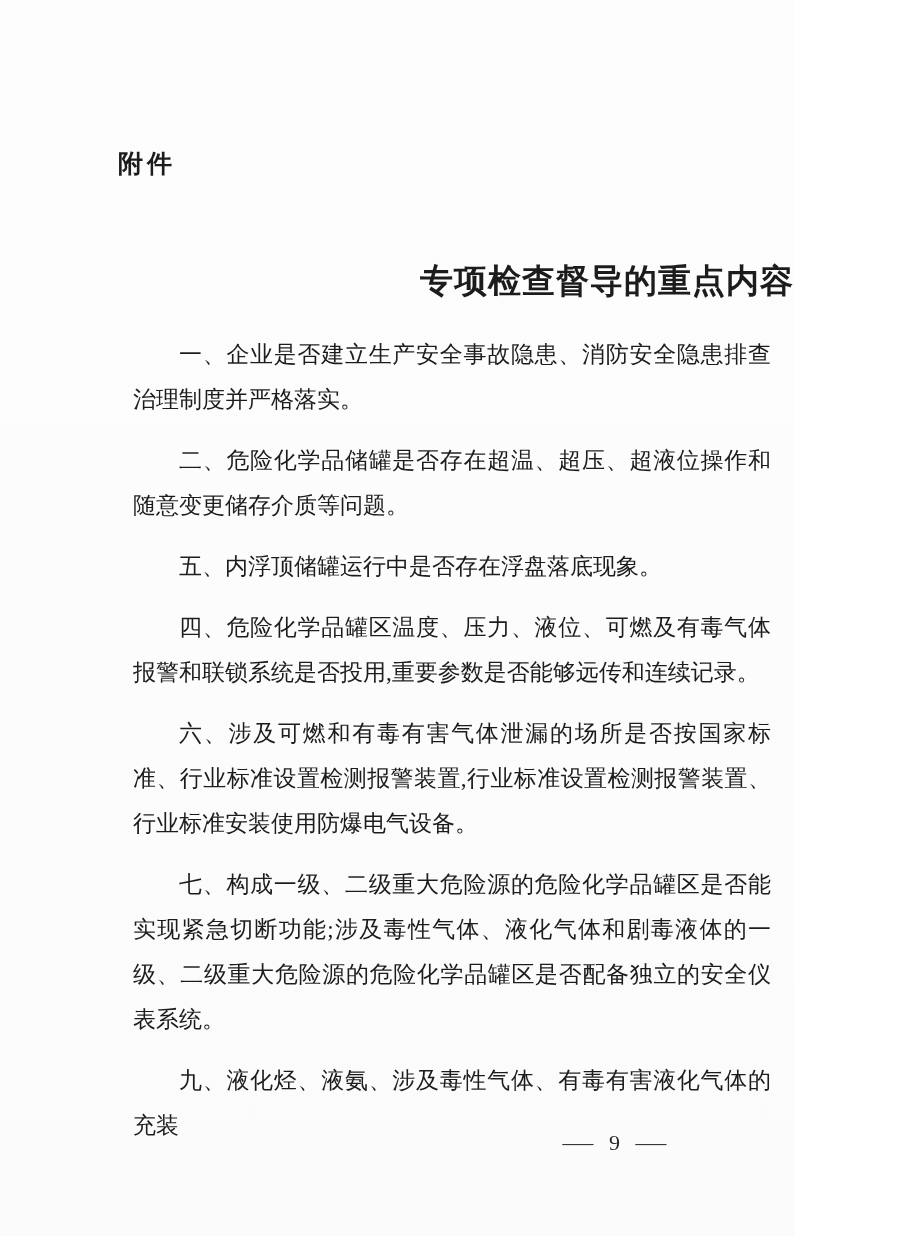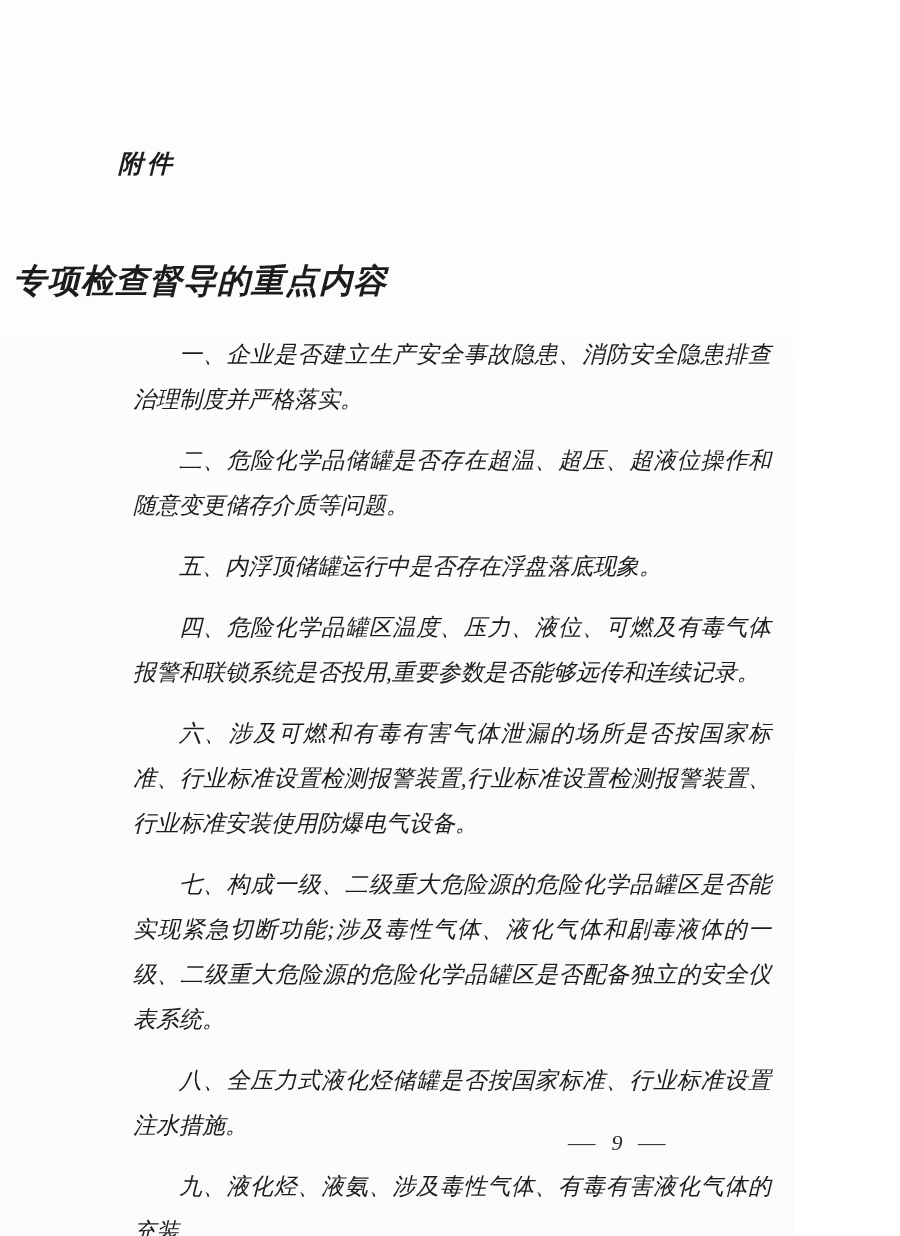--- a/index.html
+++ b/index.html
@@ -8,37 +8,36 @@
     background: #ffffff;
   }
   .page {
     position: relative;
     width: 794px;
     height: 1236px;
     background: linear-gradient(180deg, #fdfdfd 0%, #fbfbfb 100%);
     overflow: hidden;
     font-family: "Liberation Serif", "DejaVu Serif", serif;
     color: #1c1c1c;
-    font-style: italic;
   }
   .attachment-label {
     position: absolute;
     left: 118px;
     top: 147px;
     font-family: "Liberation Sans", "DejaVu Sans", sans-serif;
     font-size: 25px;
     font-weight: 700;
     letter-spacing: 4px;
   }
   .doc-title {
     position: absolute;
-    left: 13px;
+    left: 0;
     right: 0;
     top: 237px;
-    text-align: left;
+    text-align: right;
     font-size: 33px;
     font-weight: 700;
     letter-spacing: 1px;
   }
   .doc-body {
     position: absolute;
     left: 117px;
     top: 316px;
     width: 670px;
     font-size: 23px;
@@ -74,21 +73,20 @@
 
   <h1 class="doc-title">专项检查督导的重点内容</h1>
 
   <div class="doc-body">
       <p>一、企业是否建立生产安全事故隐患、消防安全隐患排查治理制度并严格落实。</p>
       <p>二、危险化学品储罐是否存在超温、超压、超液位操作和随意变更储存介质等问题。</p>
       <p>五、内浮顶储罐运行中是否存在浮盘落底现象。</p>
       <p>四、危险化学品罐区温度、压力、液位、可燃及有毒气体报警和联锁系统是否投用,重要参数是否能够远传和连续记录。</p>
       <p>六、涉及可燃和有毒有害气体泄漏的场所是否按国家标准、行业标准设置检测报警装置,行业标准设置检测报警装置、行业标准安装使用防爆电气设备。</p>
       <p>七、构成一级、二级重大危险源的危险化学品罐区是否能实现紧急切断功能;涉及毒性气体、液化气体和剧毒液体的一级、二级重大危险源的危险化学品罐区是否配备独立的安全仪表系统。</p>
-      <p>八、全压力式液化烃储罐是否按国家标准、行业标准设置注水措施。</p>
       <p>九、液化烃、液氨、涉及毒性气体、有毒有害液化气体的充装</p>
     </div>
 
   <div class="page-footer">
     <span class="dash">—</span>
     <span class="num">9</span>
     <span class="dash">—</span>
   </div>
 
 </div>

